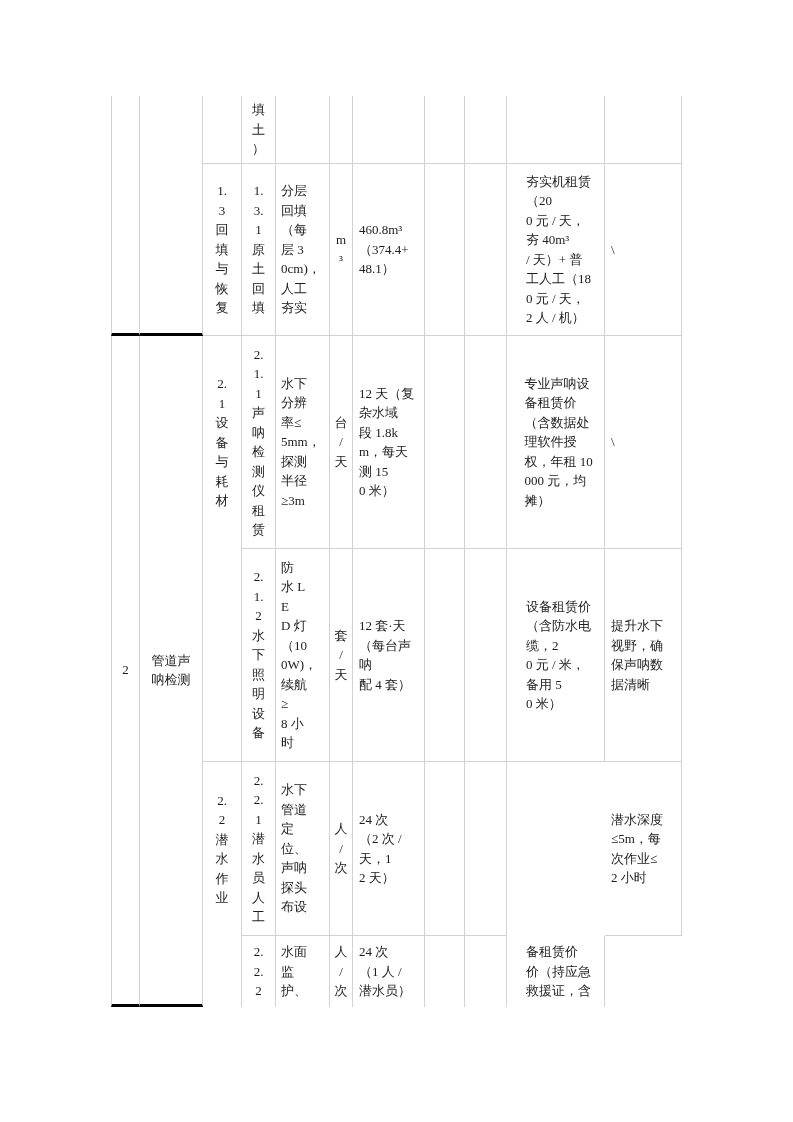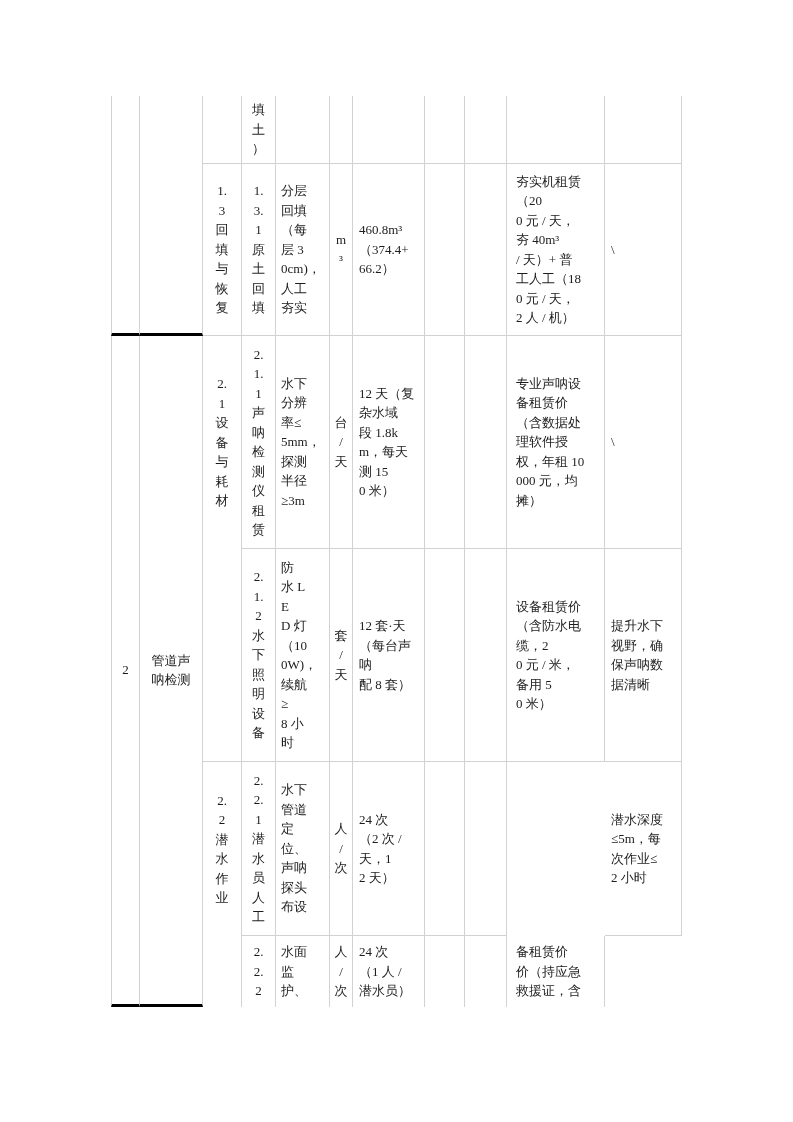--- a/index.html
+++ b/index.html
@@ -24,21 +24,21 @@
   .tk{border-bottom:3px solid #000;}
   .ct{
     white-space:pre-line;
     font-size:13px;line-height:19.5px;color:var(--ink);
     text-align:center;
   }
   .left{justify-content:flex-start;}
   .left .ct{text-align:left;}
   .p5{padding-left:5px;padding-right:2px;}
   .p6{padding-left:6px;padding-right:2px;}
-  .p9{padding-left:9px;padding-right:3px;}
+  .p9{padding-left:9px;padding-right:3px;justify-content:center;}
   .inwrap{width:100%;display:flex;align-items:center;justify-content:center;}
   .h213{height:213px;}
   .h174{height:174px;}
   .afs{align-items:flex-start;}
 </style>
 </head>
 <body>
 
 <div class="page">
   <div class="tbl">
@@ -208,35 +208,35 @@
     <div class="cell nb" style="grid-area:6/6/7/7">
       <div class="ct">人
 /
 次</div>
     </div>
 
     <div class="cell" style="grid-area:1/7/2/8"></div>
     <div class="cell left p6" style="grid-area:2/7/3/8">
       <div class="ct">460.8m³
 （374.4+
-66.2）</div>
+48.1）</div>
     </div>
     <div class="cell left p6" style="grid-area:3/7/4/8">
       <div class="ct">12 天（复
 杂水域
 段 1.8k
 m，每天
 测 15
 0 米）</div>
     </div>
     <div class="cell left p6" style="grid-area:4/7/5/8">
       <div class="ct">12 套·天
 （每台声
 呐
-配 8 套）</div>
+配 4 套）</div>
     </div>
     <div class="cell left p6" style="grid-area:5/7/6/8">
       <div class="ct">24 次
 （2 次 /
 天，1
 2 天）</div>
     </div>
     <div class="cell left p6 nb" style="grid-area:6/7/7/8">
       <div class="ct">24 次
 （1 人 /

